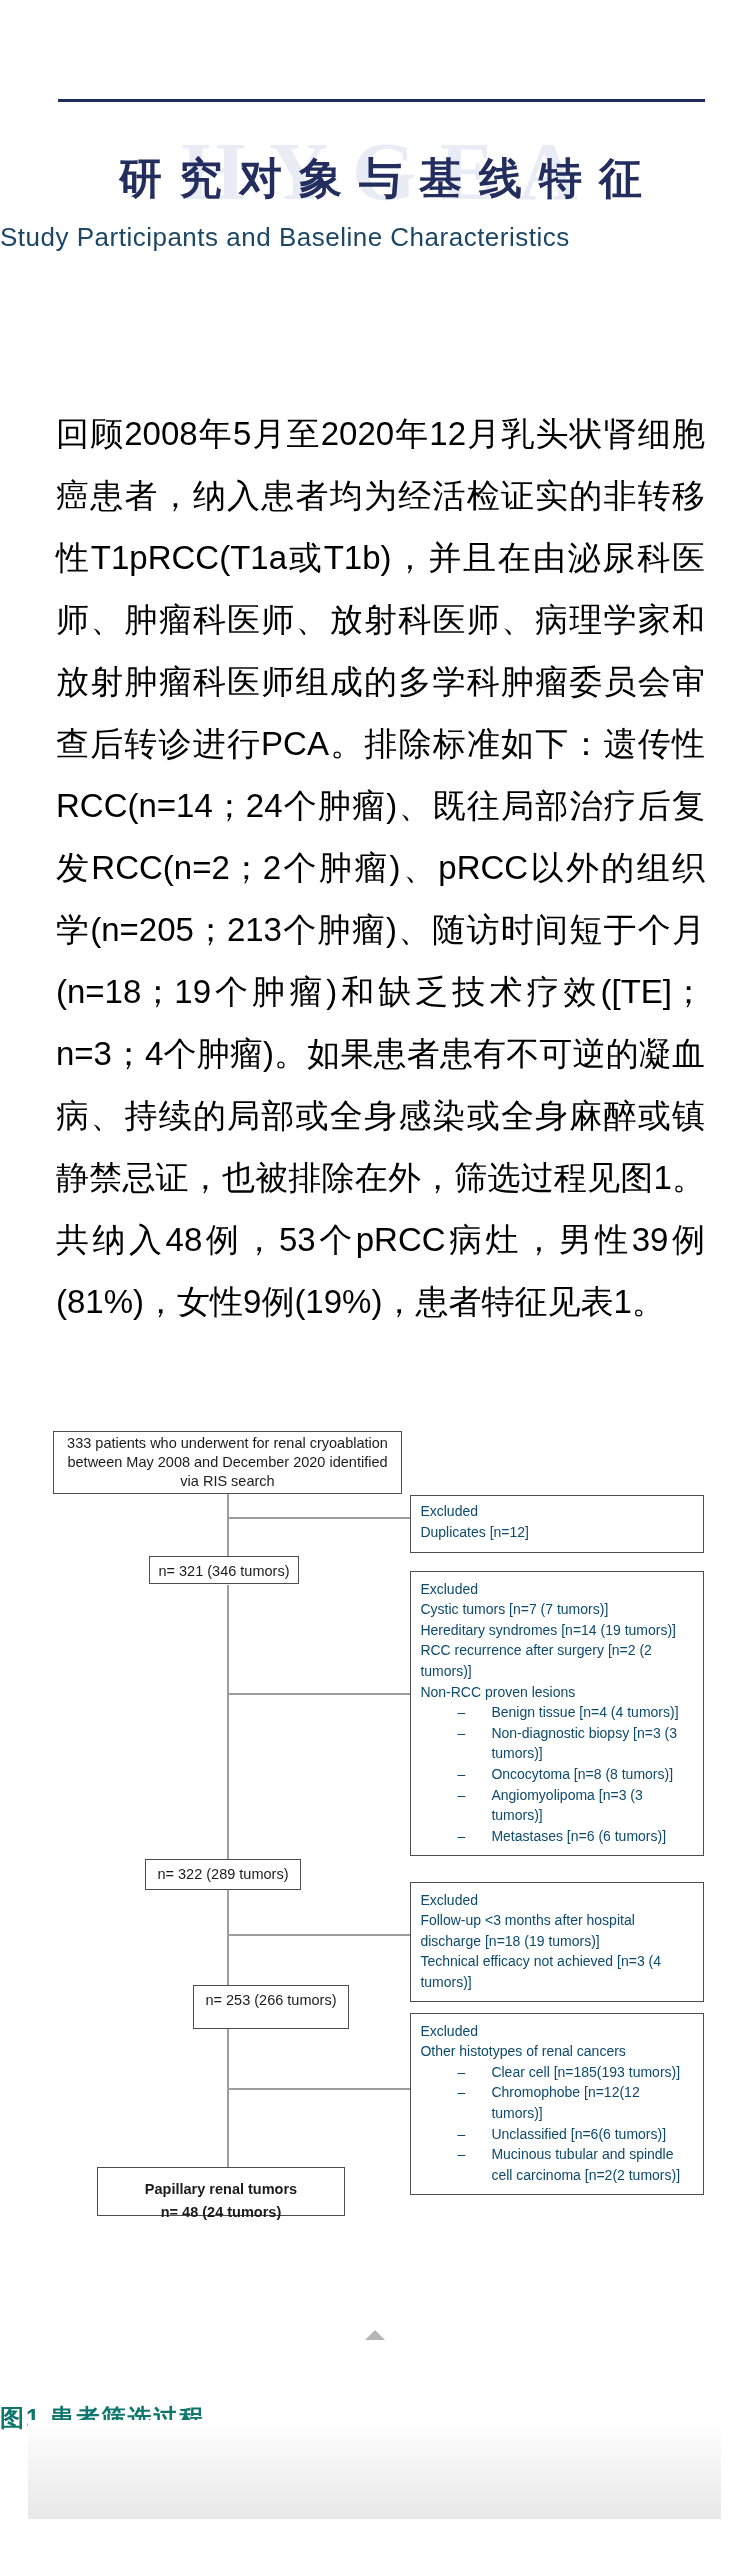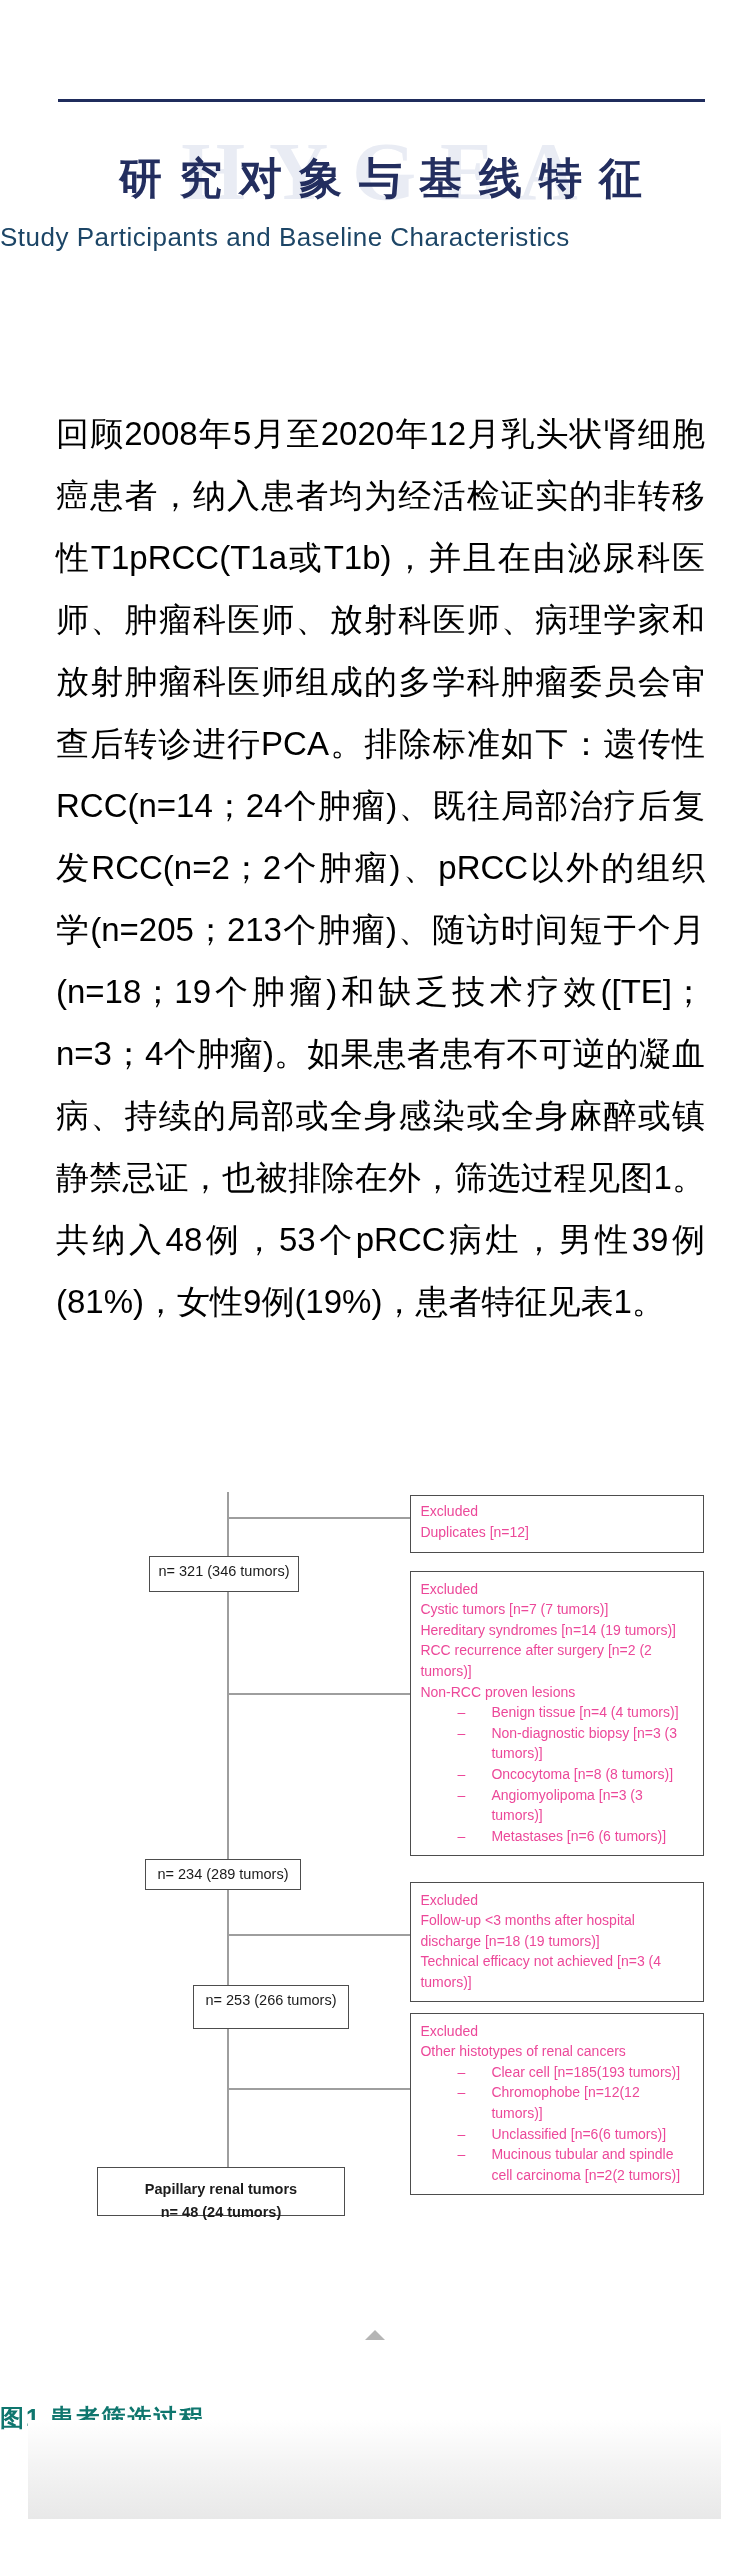--- a/index.html
+++ b/index.html
@@ -31,28 +31,28 @@
     text-align:justify;text-justify:inter-character;
   }
   
   .connector{position:absolute;background:#9e9e9e;z-index:1;}
   .flowbox{
     position:absolute;z-index:2;background:#ffffff;border:0.9px solid #4d4d4d;
     box-sizing:border-box;color:#1b1b1b;font-size:14.5px;
   }
   .flowbox.center{text-align:center;}
   .flow-start{left:53px;top:1431px;width:349px;min-height:60px;line-height:19px;padding:1.9px 7.5px;}
-  .flow-step{height:36px;line-height:28px;}
+  .flow-step{height:28px;line-height:28px;}
   .flow-step.s0{left:149px;top:1556px;width:150px;}
   .flow-step.s1{left:145px;top:1859px;width:156px;height:31px;}
   .flow-step.s2{left:145px;top:1985px;width:156px;height:44px;margin-left:48px;}
   .flow-final{left:97px;top:2167px;width:248px;height:49px;font-weight:700;line-height:22.5px;padding-top:10px;}
   .exbox{
     position:absolute;z-index:2;background:#ffffff;border:0.9px solid #4d4d4d;
-    box-sizing:border-box;color:#ec4899;font-size:14px;line-height:20.6px;
+    box-sizing:border-box;color:#0c4a6e;font-size:14px;line-height:20.6px;
     width:294px;left:410px;padding:6.6px 9.4px 8.4px 9.4px;
   }
   .exbox.e0{top:1495px;min-height:49px;line-height:21.6px;padding-top:4.7px;}
   .exbox.e1{top:1571px;min-height:247px;}
   .exbox.e2{top:1882px;min-height:107px;}
   .exbox.e3{top:2013px;min-height:152px;}
   .exline{position:relative;}
   .exline.dash{padding-left:71px;}
   .dashmark{position:absolute;left:37px;top:0;}
   
@@ -84,22 +84,23 @@
 
   <div class="connector" style="left:227px;top:1492px;width:1.9px;height:64px;"></div>
   <div class="connector" style="left:227px;top:1517px;width:184px;height:1.9px;"></div>
   <div class="connector" style="left:227px;top:1585px;width:1.9px;height:275px;"></div>
   <div class="connector" style="left:227px;top:1693px;width:184px;height:1.9px;"></div>
   <div class="connector" style="left:227px;top:1889px;width:1.9px;height:96px;"></div>
   <div class="connector" style="left:227px;top:1934px;width:184px;height:1.9px;"></div>
   <div class="connector" style="left:227px;top:2016px;width:1.9px;height:151px;"></div>
   <div class="connector" style="left:227px;top:2088px;width:184px;height:1.9px;"></div>
 
+  <div class="flowbox flow-start center">333 patients who underwent for renal cryoablation between May 2008 and December 2020 identified via RIS search</div>
   <div class="flowbox flow-step s0 center">n= 321 (346 tumors)</div>
-  <div class="flowbox flow-step s1 center">n= 234 (289 tumors)</div>
+  <div class="flowbox flow-step s1 center">n= 322 (289 tumors)</div>
   <div class="flowbox flow-step s2 center">n= 253 (266 tumors)</div>
   <div class="flowbox flow-final center">
     <div>Papillary renal tumors</div>
     <div>n= 48 (24 tumors)</div>
   </div>
 
   <div class="exbox e0">
       <div class="exline">Excluded</div>
       <div class="exline">Duplicates [n=12]</div>
     </div>

